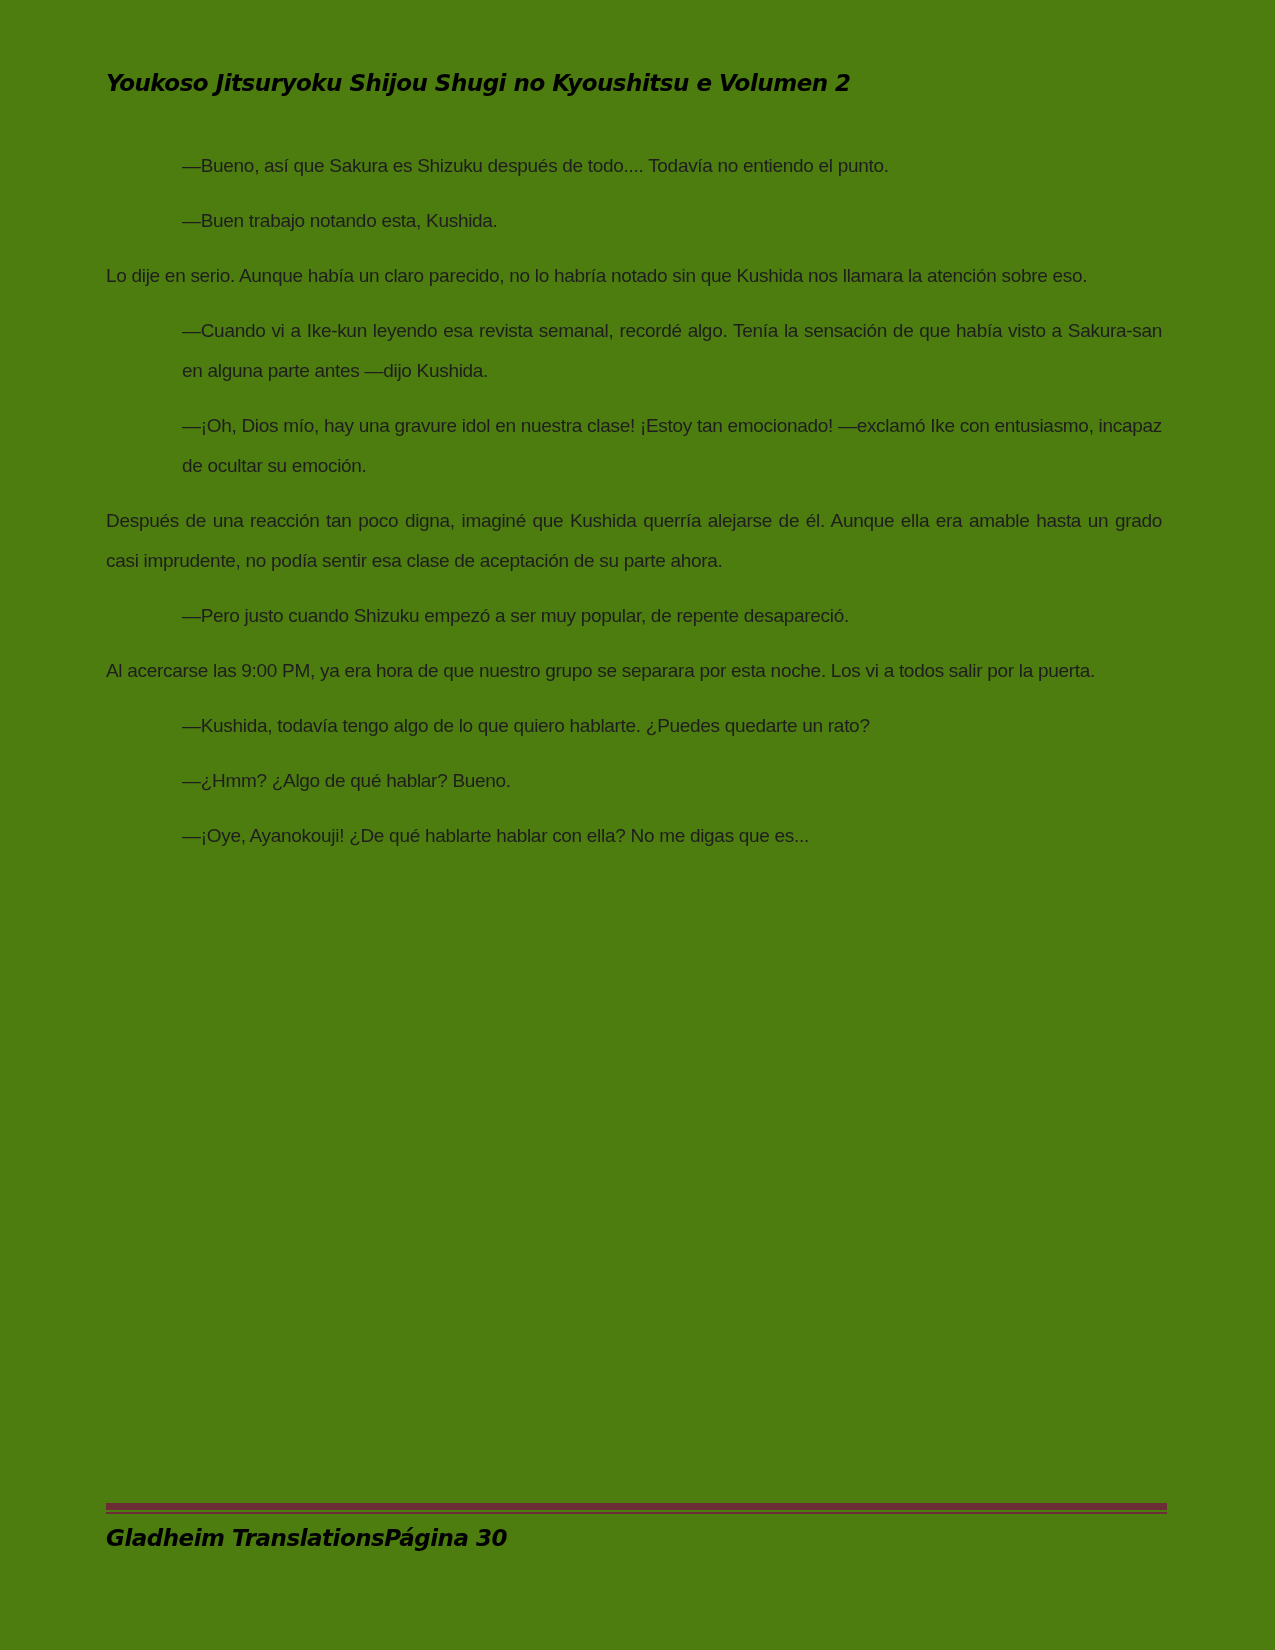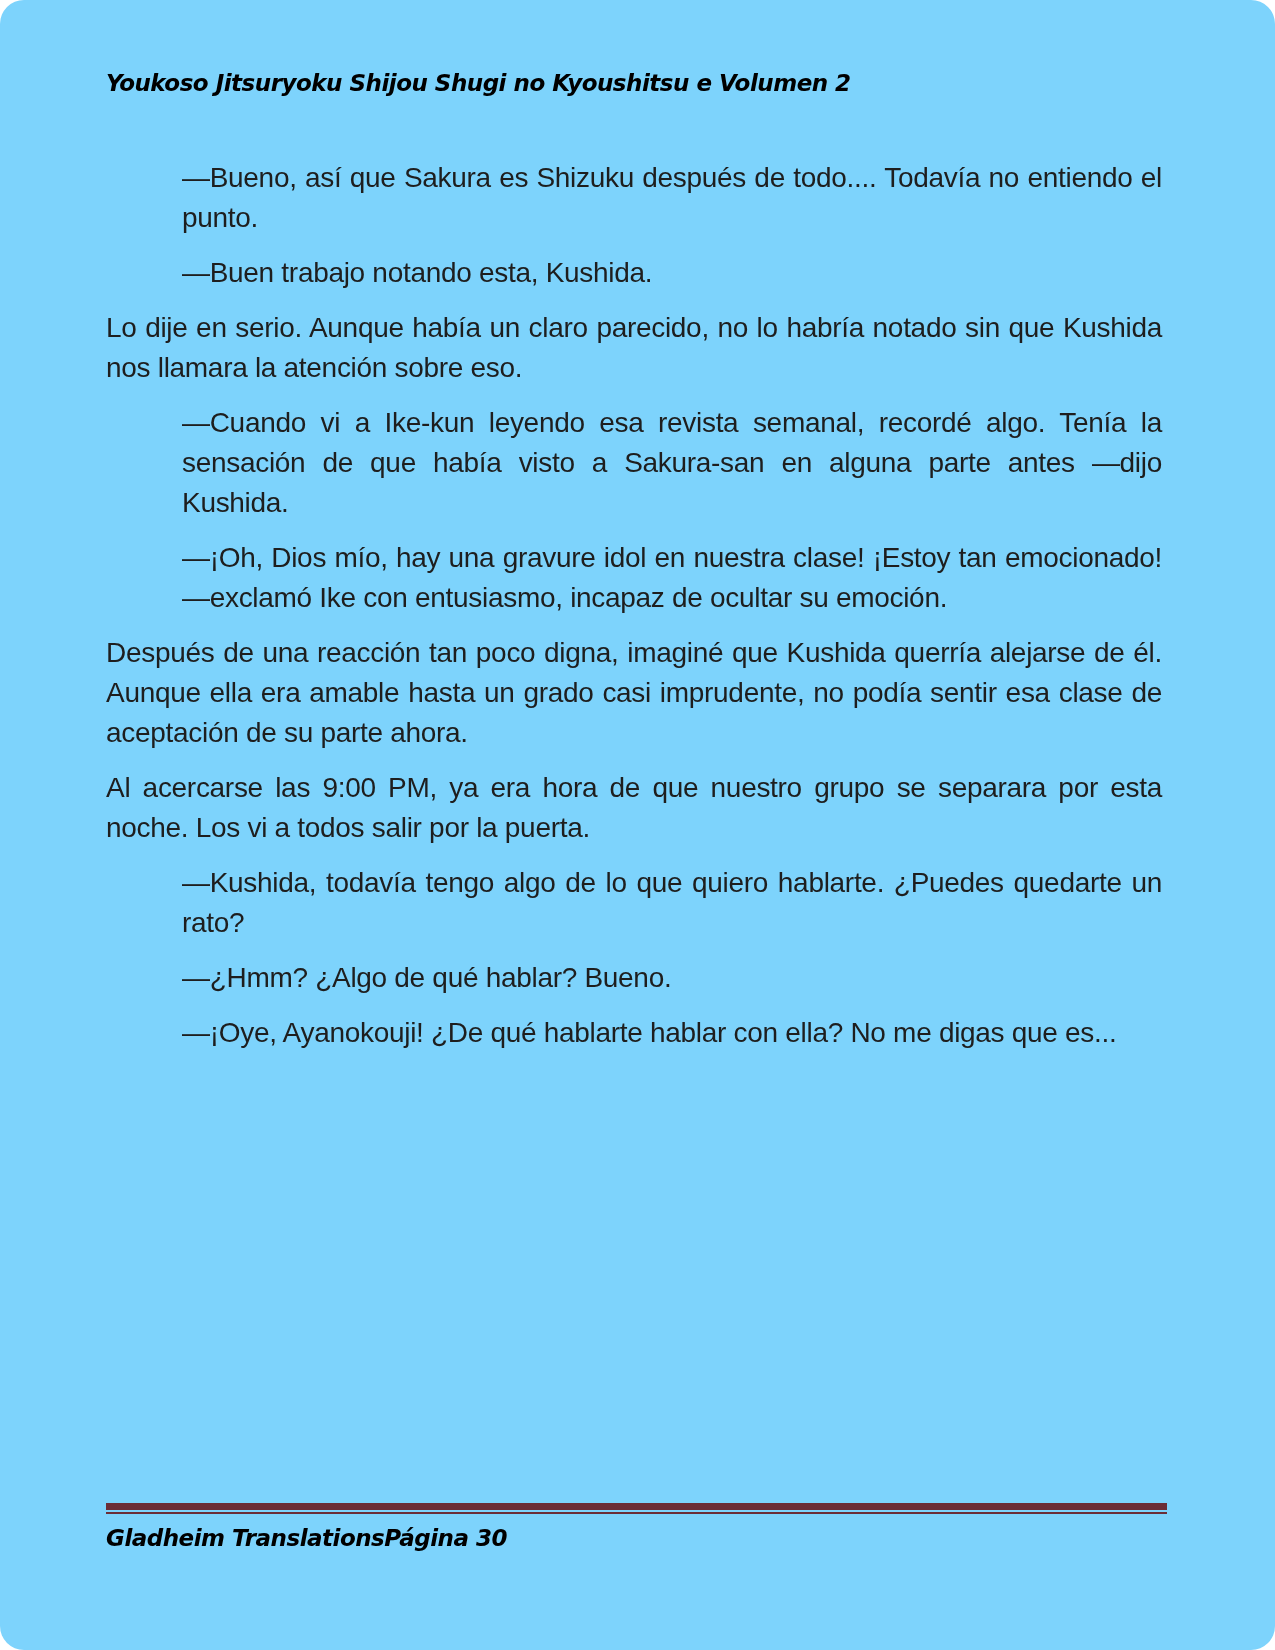--- a/index.html
+++ b/index.html
@@ -32,22 +32,22 @@
     color: #000000;
     white-space: nowrap;
   }
   .content {
     position: absolute;
     top: 146px;
     left: 106px;
     right: 113px;
   }
   .content p {
-    margin: 12px 0 15px 0;
-    font-size: 28px;
+    margin: 0 0 15px 0;
+    font-size: 19px;
     line-height: 40px;
     letter-spacing: -0.3px;
     color: #1e1e1e;
     text-align: justify;
     font-stretch: condensed;
   }
   .content p.dialogue {
     margin-left: 76px;
   }
   .footer {
@@ -77,34 +77,35 @@
     font-style: italic;
     font-size: 23px;
     letter-spacing: -0.5px;
     color: #000000;
     white-space: nowrap;
   }
 </style>
 </head>
 <body>
 
-<div class="page" style="--accent: #6b2d36; background: #7dd3fc; border-radius: 24px;">
+<div class="page" style="--accent: #6b2d36; background: #4d7c0f;">
 
   <div class="header">
     <div class="header-title">Youkoso Jitsuryoku Shijou Shugi no Kyoushitsu e Volumen 2</div>
   </div>
 
   <div class="content" style="color: rgb(30, 30, 30);">
 
   <p class="dialogue">—Bueno, así que Sakura es Shizuku después de todo.... Todavía no entiendo el punto.</p>
       <p class="dialogue">—Buen trabajo notando esta, Kushida.</p>
       <p class="narrative">Lo dije en serio. Aunque había un claro parecido, no lo habría notado sin que Kushida nos llamara la atención sobre eso.</p>
       <p class="dialogue">—Cuando vi a Ike-kun leyendo esa revista semanal, recordé algo. Tenía la sensación de que había visto a Sakura-san en alguna parte antes —dijo Kushida.</p>
       <p class="dialogue">—¡Oh, Dios mío, hay una gravure idol en nuestra clase! ¡Estoy tan emocionado! —exclamó Ike con entusiasmo, incapaz de ocultar su emoción.</p>
       <p class="narrative">Después de una reacción tan poco digna, imaginé que Kushida querría alejarse de él. Aunque ella era amable hasta un grado casi imprudente, no podía sentir esa clase de aceptación de su parte ahora.</p>
+      <p class="dialogue">—Pero justo cuando Shizuku empezó a ser muy popular, de repente desapareció.</p>
       <p class="narrative">Al acercarse las 9:00 PM, ya era hora de que nuestro grupo se separara por esta noche. Los vi a todos salir por la puerta.</p>
       <p class="dialogue">—Kushida, todavía tengo algo de lo que quiero hablarte. ¿Puedes quedarte un rato?</p>
       <p class="dialogue">—¿Hmm? ¿Algo de qué hablar? Bueno.</p>
       <p class="dialogue">—¡Oye, Ayanokouji! ¿De qué hablarte hablar con ella? No me digas que es...</p>
     </div>
 
   <div class="footer">
     <div class="footer-rule-thick"></div>
     <div class="footer-rule-thin"></div>
     <div class="footer-row">

